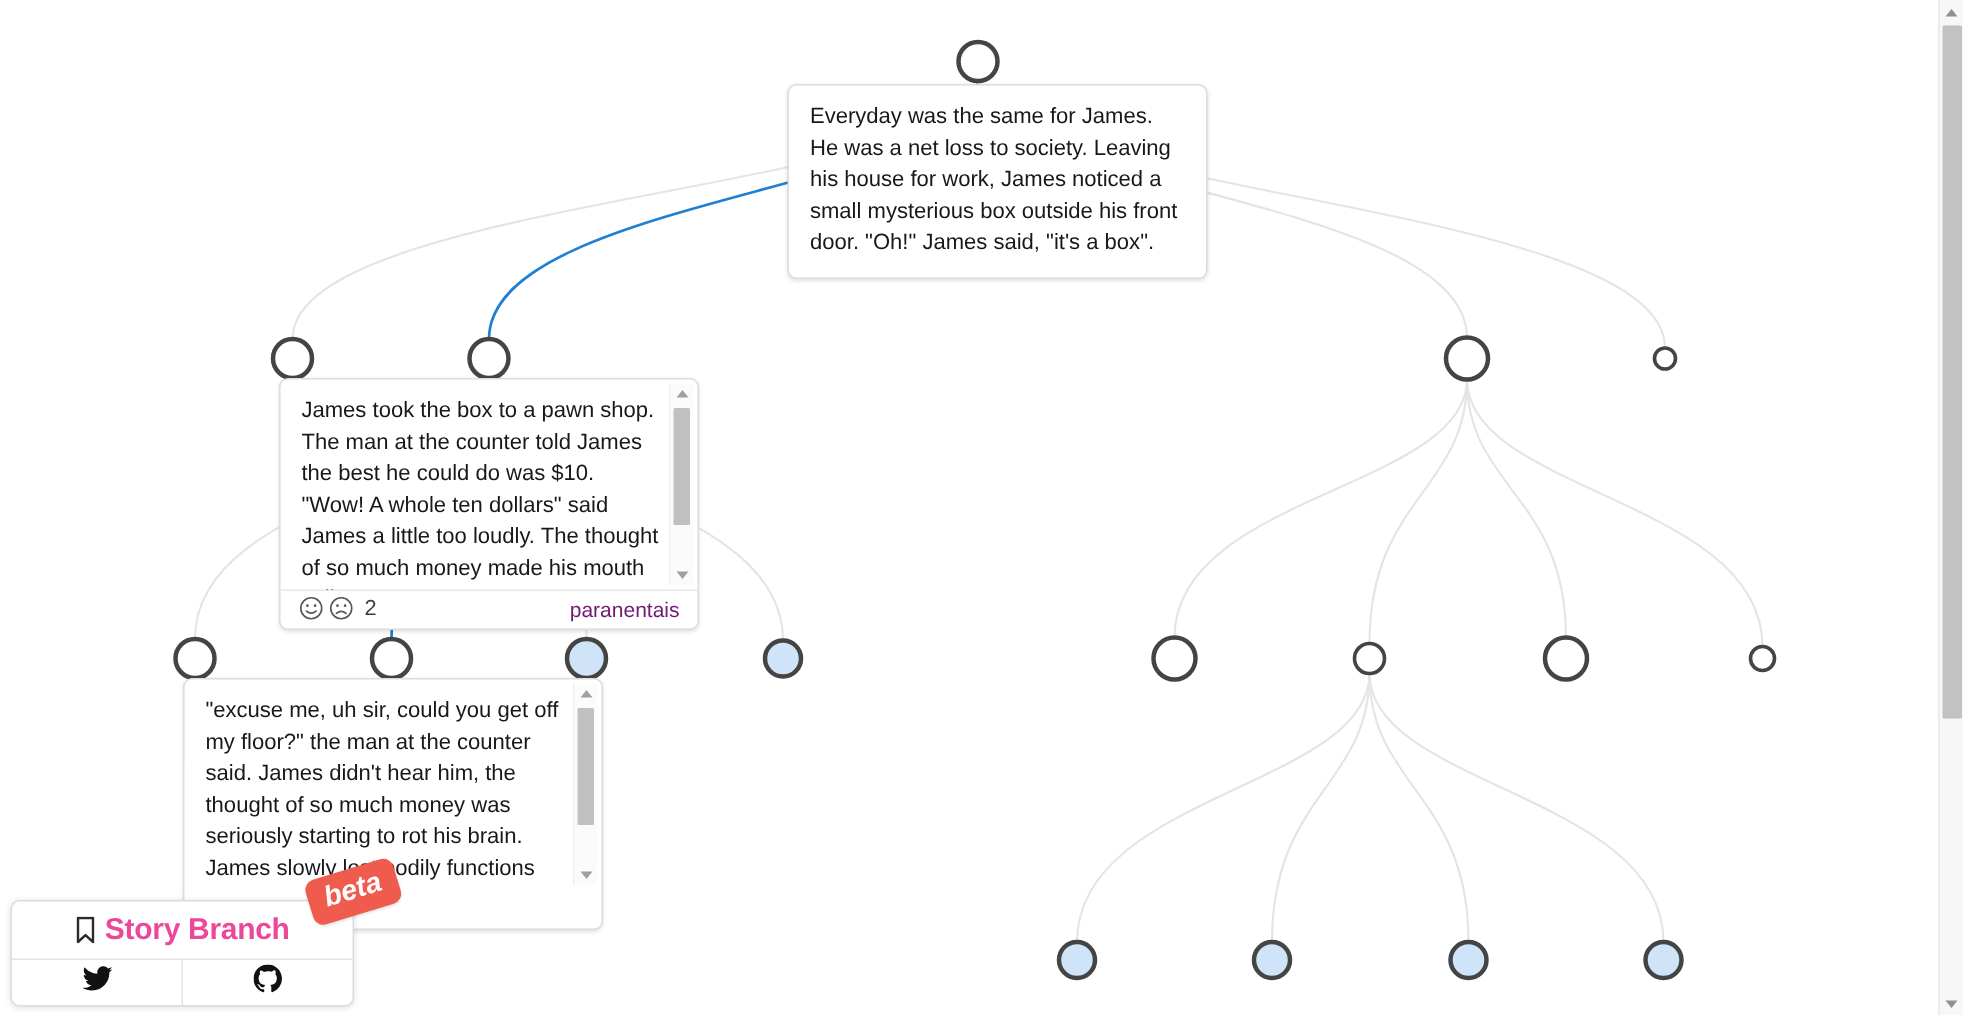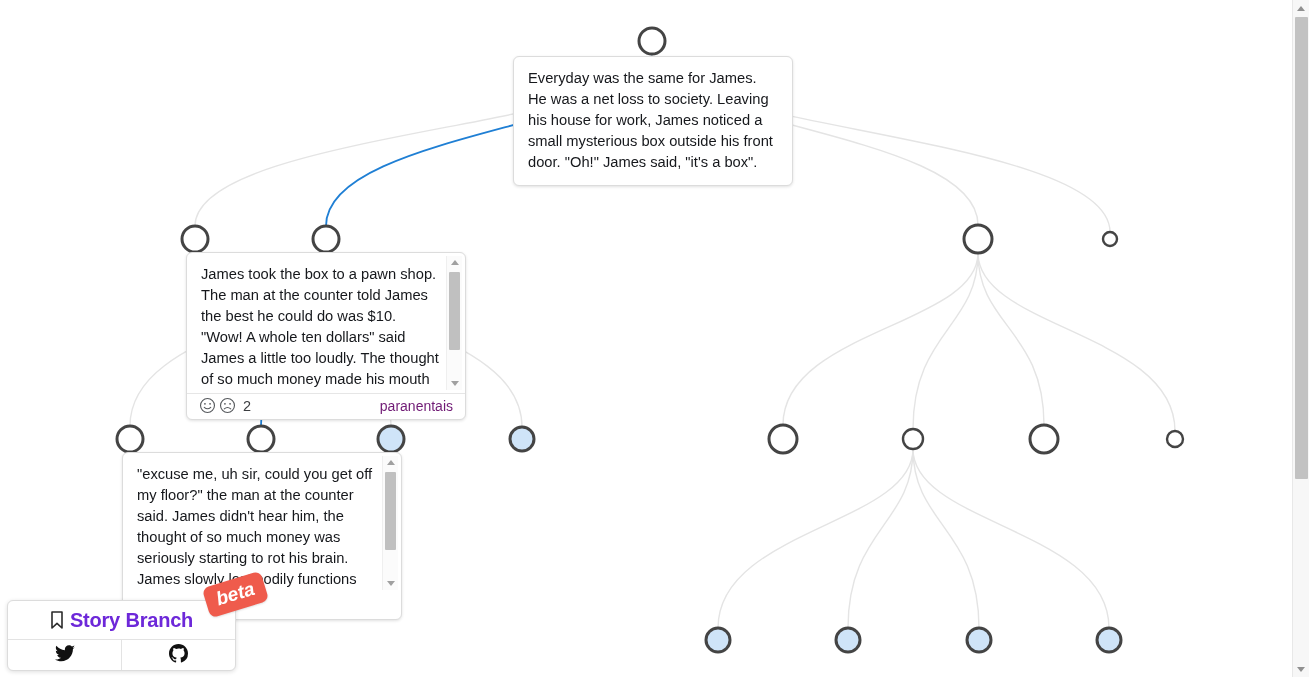--- a/index.html
+++ b/index.html
@@ -26,20 +26,21 @@
   .story-card {
     position: absolute;
     background: #ffffff;
     border: 1px solid #dcdcdc;
     border-radius: 6px;
     box-shadow: 0 1px 3px rgba(0,0,0,0.12);
     box-sizing: border-box;
   }
   .story-card.plain {
     padding: 11px 14px 12px 14px;
+    margin-left: 12px;
   }
   .story-body {
     font-size: 14.7px;
     line-height: 20.9px;
     color: #16181c;
     white-space: pre-wrap;
   }
   .story-scroll-wrap {
     position: relative;
     box-sizing: border-box;
@@ -168,21 +169,21 @@
     justify-content: center;
     gap: 6px;
   }
   #brand-title-row .bookmark {
     width: 14px; height: 18px;
     display: block;
   }
   #brand-title {
     font-size: 20px;
     font-weight: bold;
-    color: #6d28d9;
+    color: #ec4899;
     letter-spacing: -0.2px;
   }
   #brand-links {
     display: flex;
     border-top: 1px solid #e3e3e3;
     height: 30px;
   }
   #brand-links a {
     flex: 1;
     display: flex;

